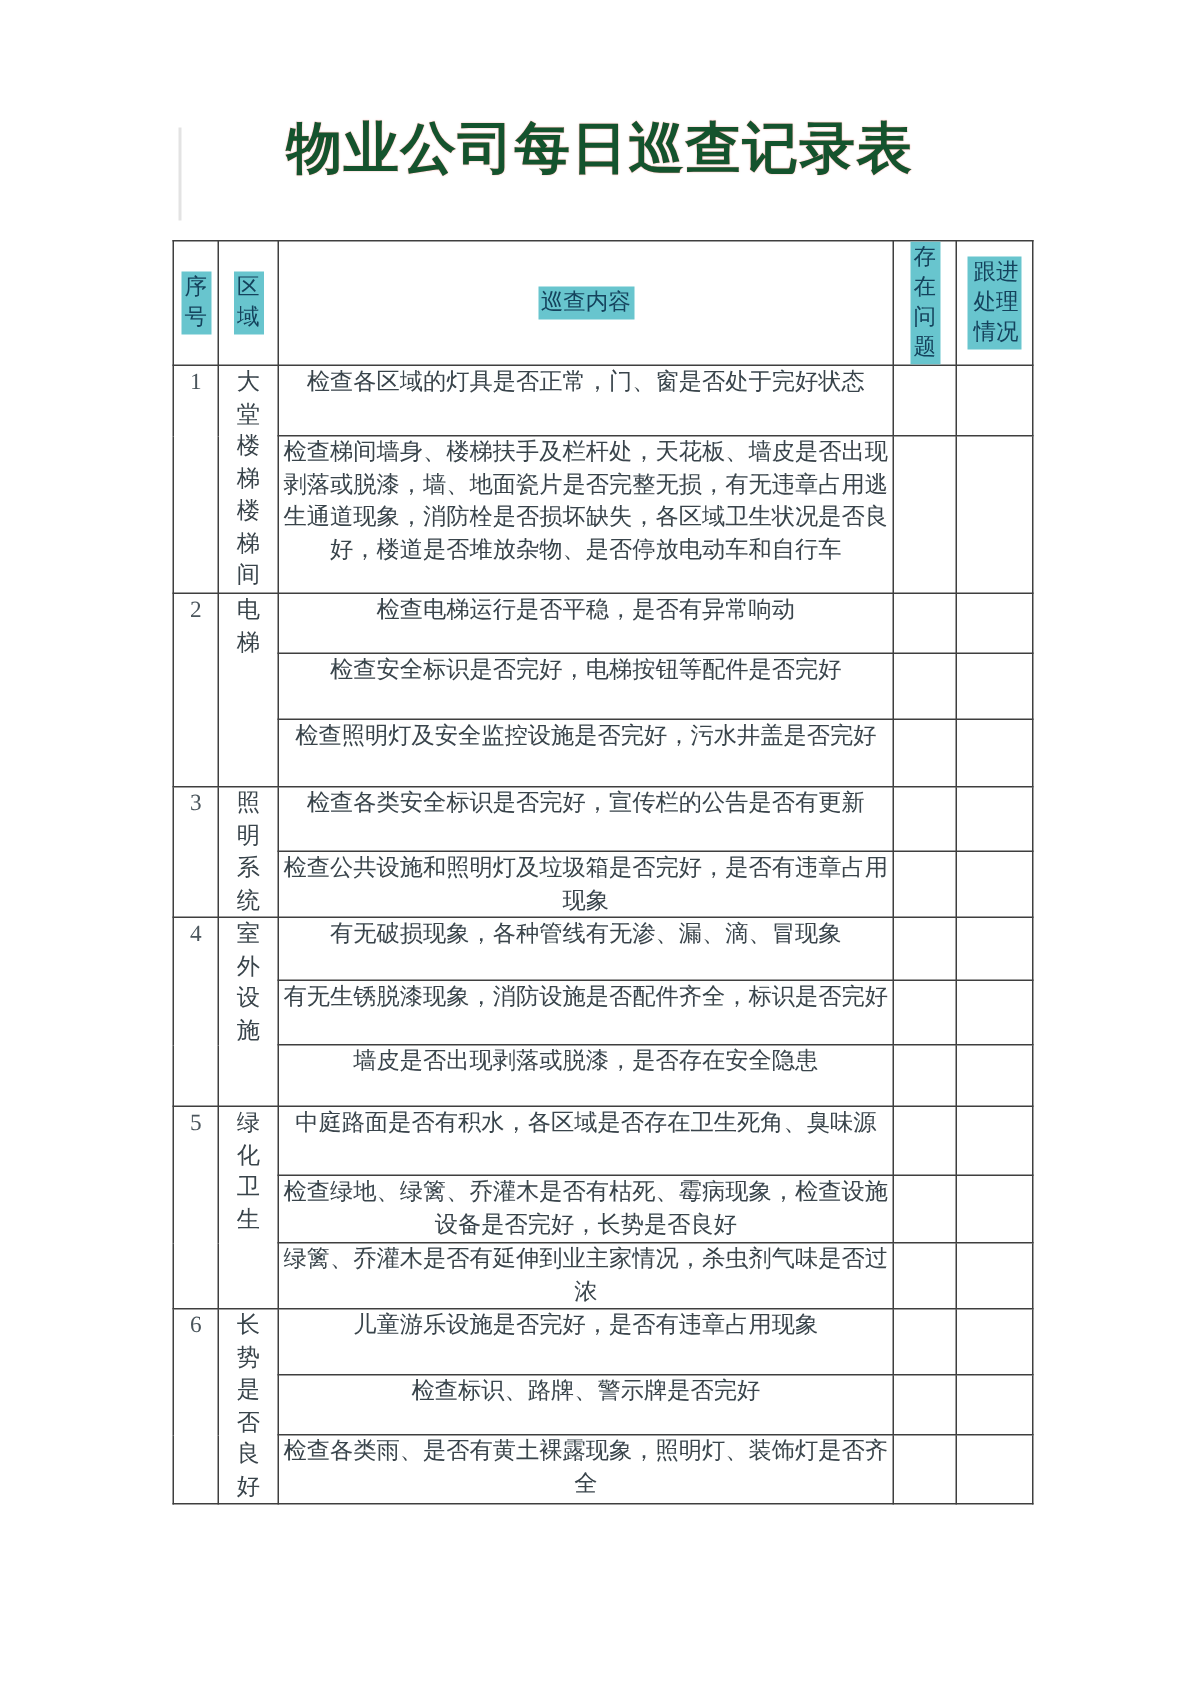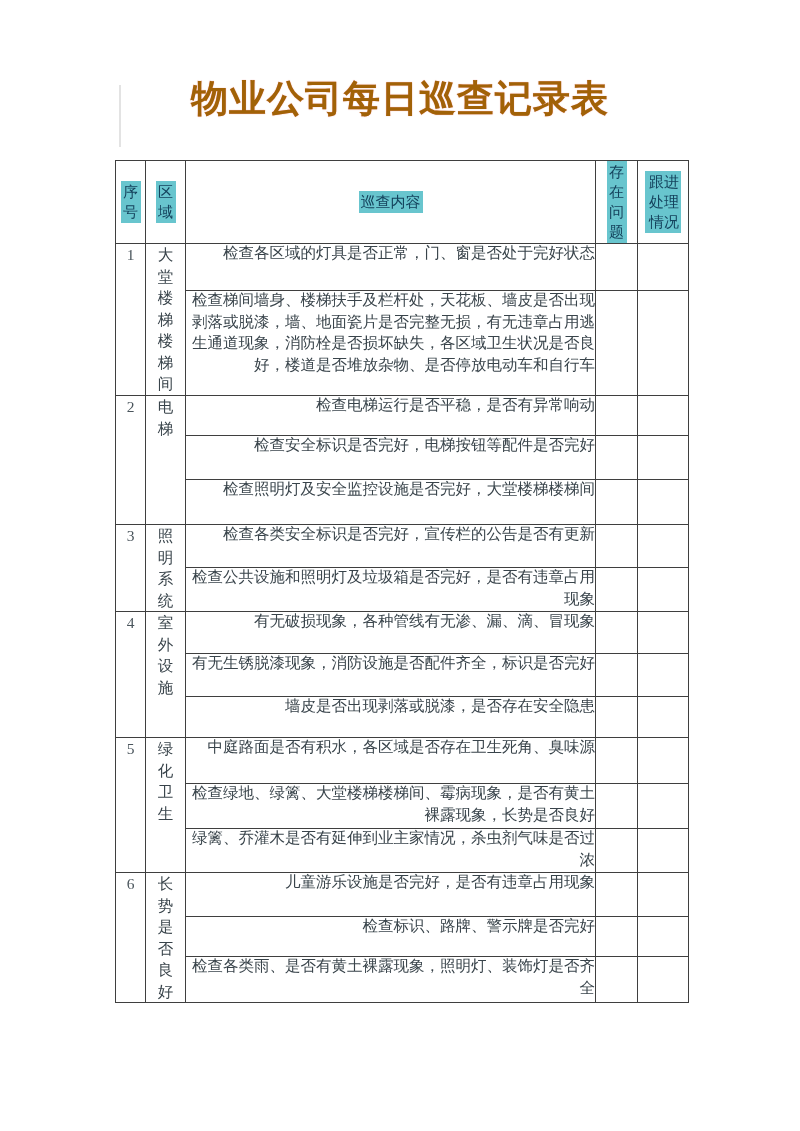--- a/index.html
+++ b/index.html
@@ -17,21 +17,21 @@
     background:#e3e3e3;
   }
 
   .doc-title{
     position:absolute;top:74px;left:0;width:100%;
     text-align:center;
     font-family:"Liberation Sans","DejaVu Sans",sans-serif;
     font-weight:900;
     font-size:37px;
     letter-spacing:1px;
-    color:#a16207;
+    color:#14532d;
     text-shadow:0 0 1px rgba(232,53,43,.6);
   }
 
   table.inspection{
     position:absolute;left:115px;top:160px;
     border-collapse:collapse;table-layout:fixed;
     width:573px;
   }
   table.inspection td{
     border:1.6px solid #3f3f3f;
@@ -69,22 +69,21 @@
     width:17px;
     margin:0 auto;
     word-break:break-all;
     text-align:center;
     line-height:21.5px;
     font-size:15.5px;
   }
   
   td.content-cell{
     padding:4px 4px 0 8px;
-    text-align:right;
-    font-family:Liberation Mono, monospace;
+    text-align:center;
   }
   td.blank-cell{background:#fff;}
 </style>
 </head>
 <body>
 
 <div class="page">
 
   <div class="margin-line"></div>
 
@@ -131,21 +130,21 @@
       <td class="content-cell">检查电梯运行是否平稳，是否有异常响动</td>
       <td class="blank-cell"></td>
       <td class="blank-cell"></td>
     </tr>
     <tr style="height:44px">
       <td class="content-cell">检查安全标识是否完好，电梯按钮等配件是否完好</td>
       <td class="blank-cell"></td>
       <td class="blank-cell"></td>
     </tr>
     <tr style="height:45px">
-      <td class="content-cell">检查照明灯及安全监控设施是否完好，大堂楼梯楼梯间</td>
+      <td class="content-cell">检查照明灯及安全监控设施是否完好，污水井盖是否完好</td>
       <td class="blank-cell"></td>
       <td class="blank-cell"></td>
     </tr>
 
     <tr style="height:43px">
       <td class="no-cell" rowspan="2">3</td>
       <td class="area-cell" rowspan="2">
             <div class="vtext">照明系统</div>
           </td>
       <td class="content-cell">检查各类安全标识是否完好，宣传栏的公告是否有更新</td>
@@ -181,21 +180,21 @@
     <tr style="height:46px">
       <td class="no-cell" rowspan="3">5</td>
       <td class="area-cell" rowspan="3">
             <div class="vtext">绿化卫生</div>
           </td>
       <td class="content-cell">中庭路面是否有积水，各区域是否存在卫生死角、臭味源</td>
       <td class="blank-cell"></td>
       <td class="blank-cell"></td>
     </tr>
     <tr style="height:45px">
-      <td class="content-cell">检查绿地、绿篱、大堂楼梯楼梯间、霉病现象，是否有黄土裸露现象，长势是否良好</td>
+      <td class="content-cell">检查绿地、绿篱、乔灌木是否有枯死、霉病现象，检查设施设备是否完好，长势是否良好</td>
       <td class="blank-cell"></td>
       <td class="blank-cell"></td>
     </tr>
     <tr style="height:43px">
       <td class="content-cell">绿篱、乔灌木是否有延伸到业主家情况，杀虫剂气味是否过浓</td>
       <td class="blank-cell"></td>
       <td class="blank-cell"></td>
     </tr>
 
     <tr style="height:42px">

